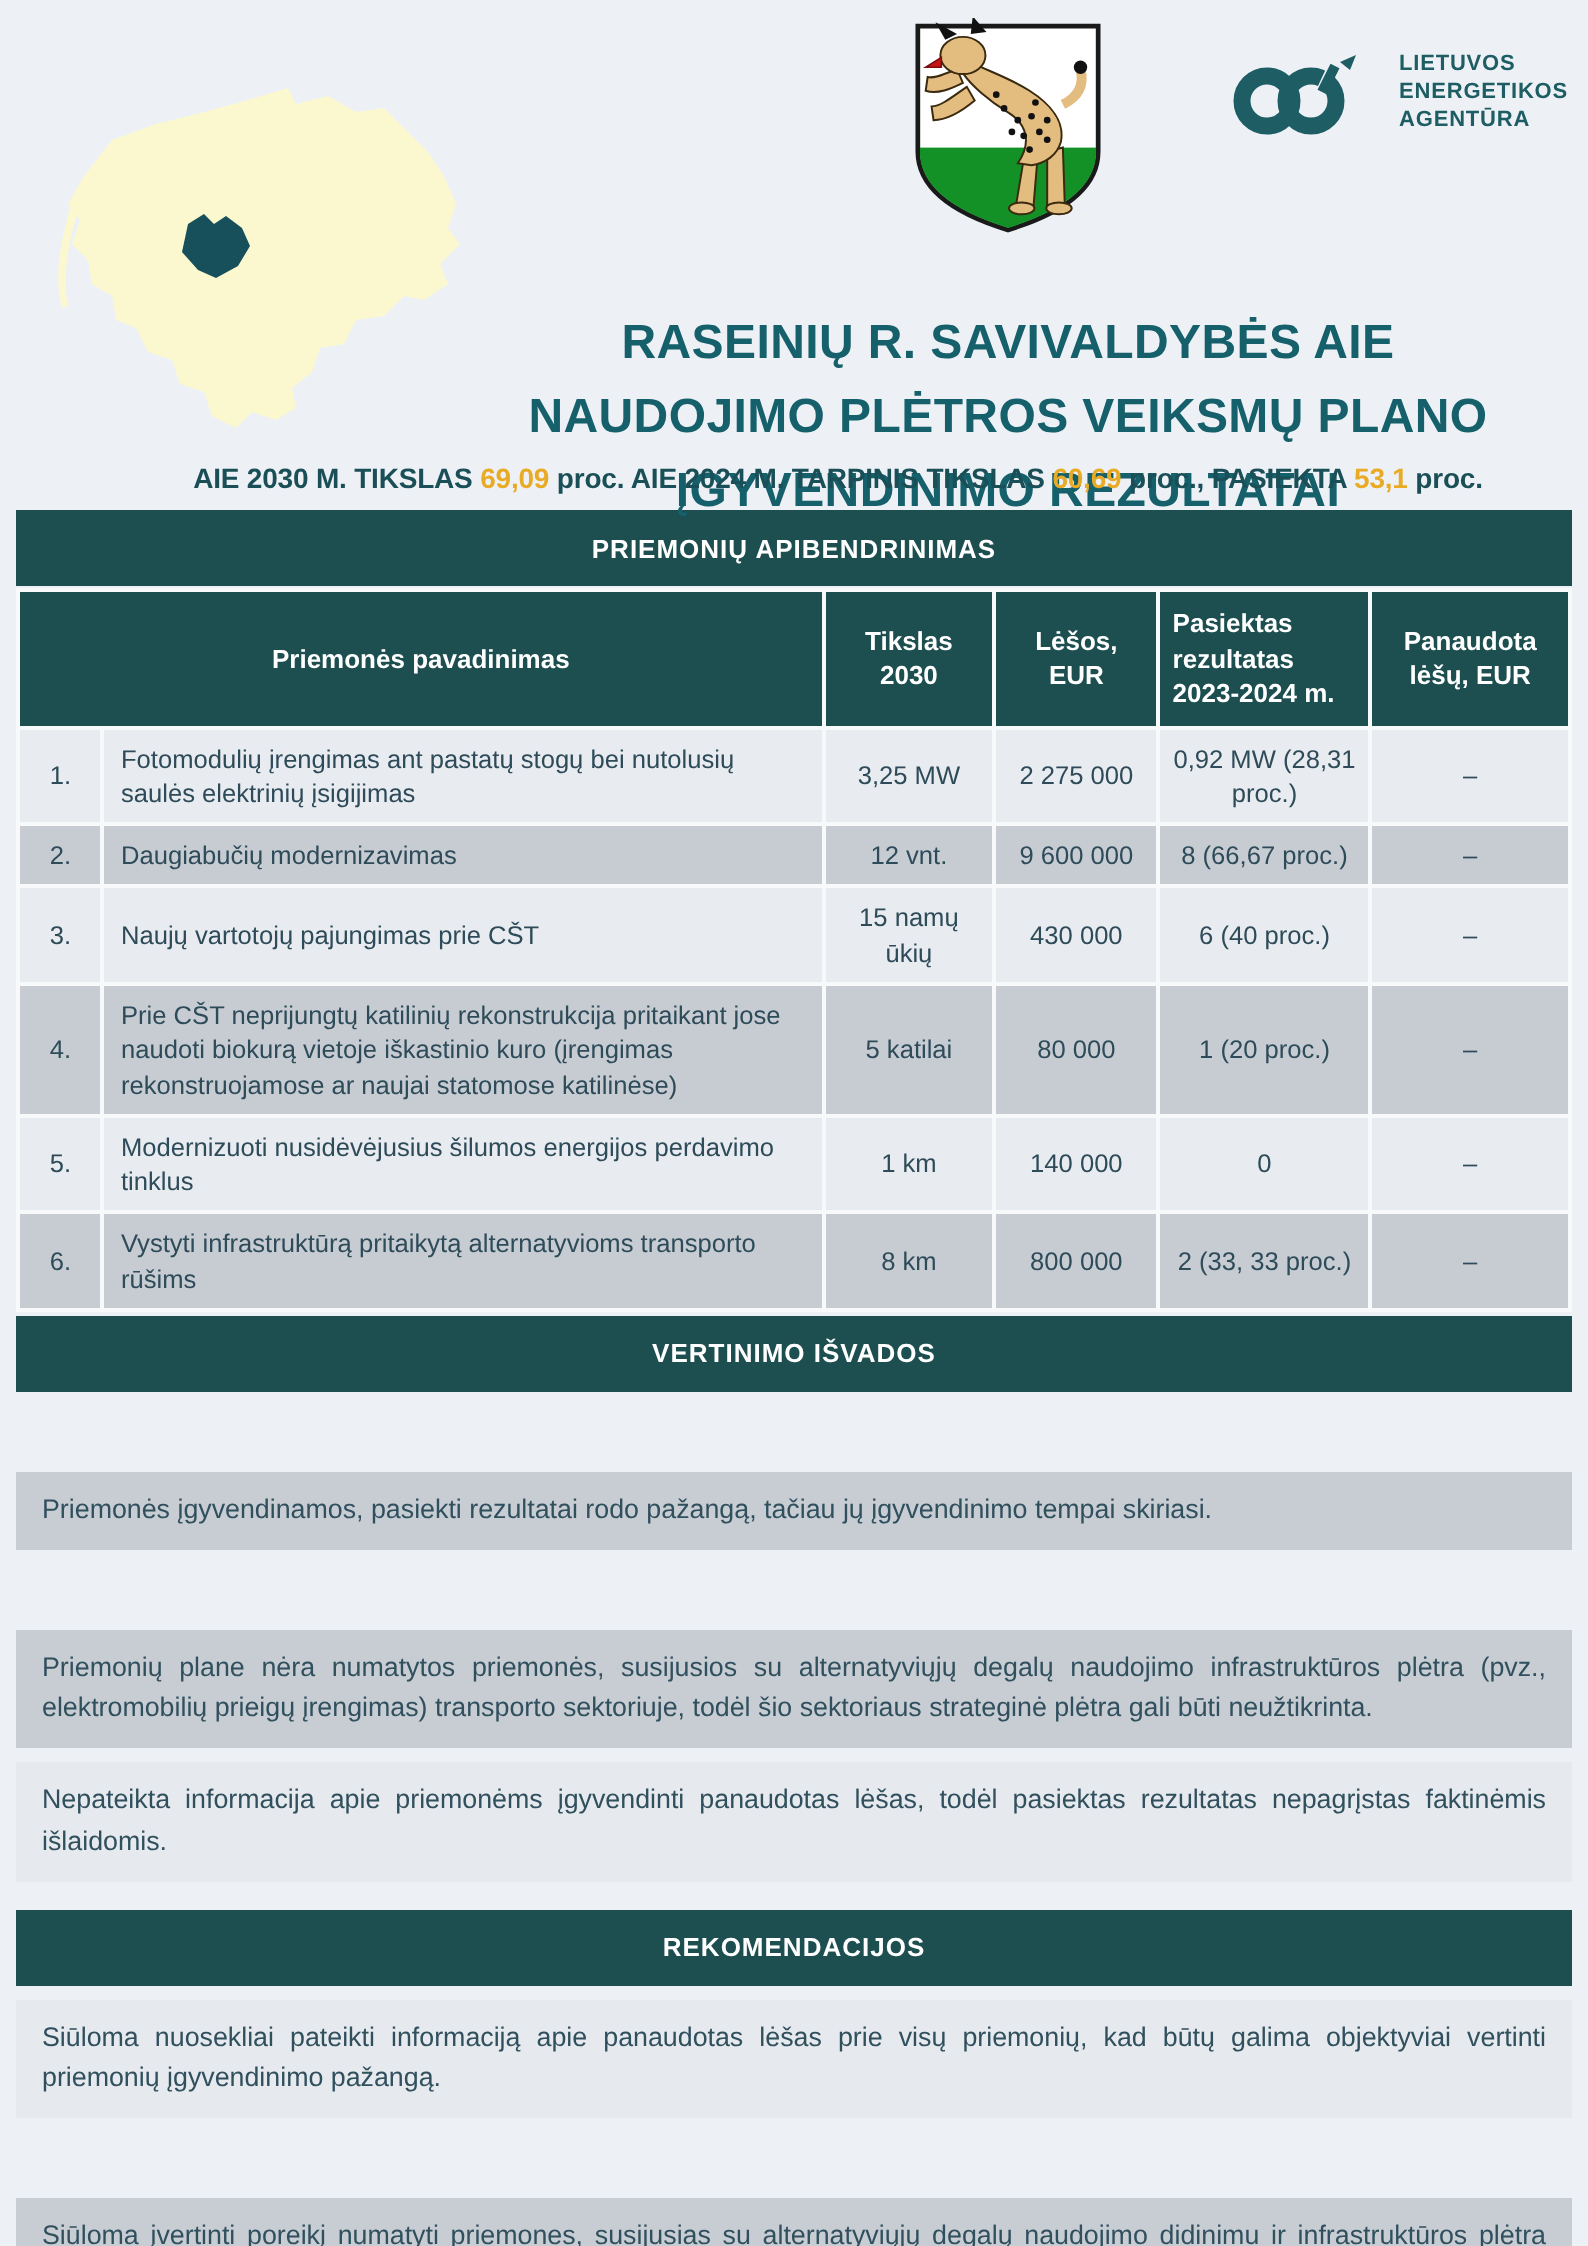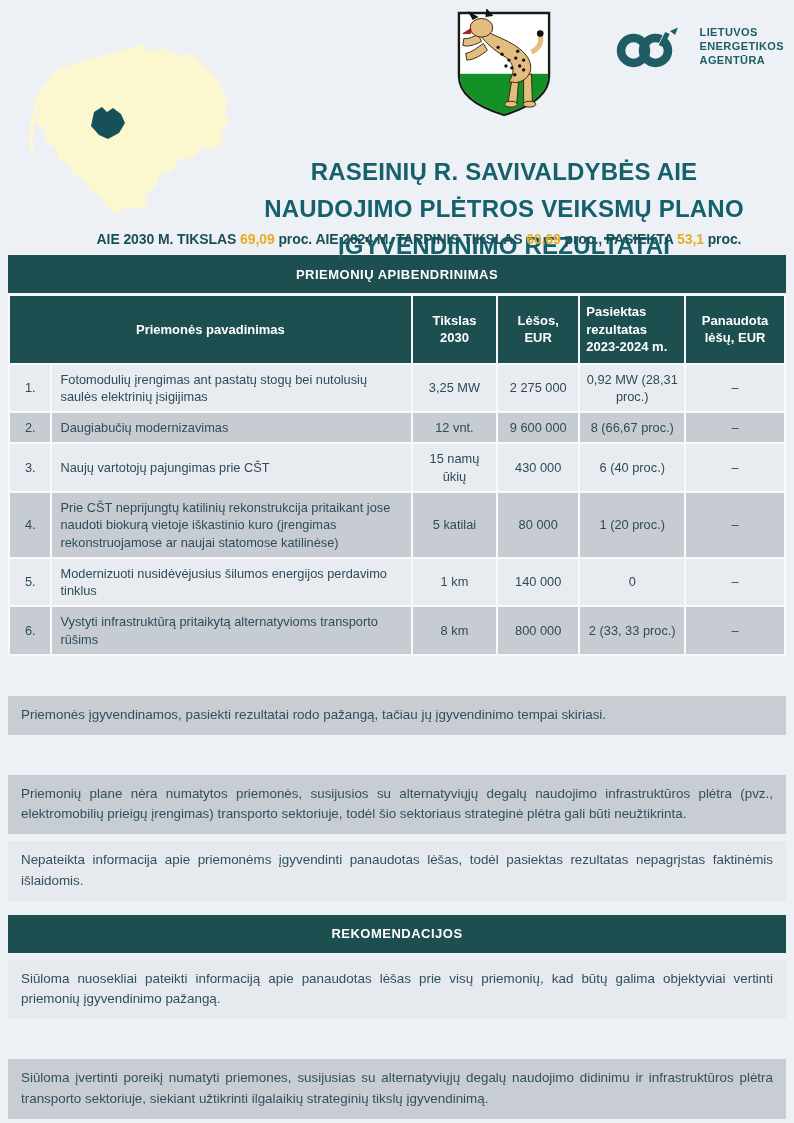--- a/index.html
+++ b/index.html
@@ -212,20 +212,21 @@
         <td>6.</td>
         <td class="name">Vystyti infrastruktūrą pritaikytą alternatyvioms transporto rūšims</td>
         <td>8 km</td>
         <td>800 000</td>
         <td>2 (33, 33 proc.)</td>
         <td>–</td>
       </tr>
         </tbody>
     </table>
 
+    <div class="band" style="margin-top:2px">VERTINIMO IŠVADOS</div>
     <div class="blocks" id="conclusions-blocks">
         <div class="block shade-dark">Priemonės įgyvendinamos, pasiekti rezultatai rodo pažangą, tačiau jų įgyvendinimo tempai skiriasi.</div>
         <div class="block shade-dark">Priemonių plane nėra numatytos priemonės, susijusios su alternatyviųjų degalų naudojimo infrastruktūros plėtra (pvz., elektromobilių prieigų įrengimas) transporto sektoriuje, todėl šio sektoriaus strateginė plėtra gali būti neužtikrinta.</div>
         <div class="block shade-light">Nepateikta informacija apie priemonėms įgyvendinti panaudotas lėšas, todėl pasiektas rezultatas nepagrįstas faktinėmis išlaidomis.</div>
       </div>
 
     <div class="band gap-top">REKOMENDACIJOS</div>
     <div class="blocks" id="recommendations-blocks">
         <div class="block shade-light">Siūloma nuosekliai pateikti informaciją apie panaudotas lėšas prie visų priemonių, kad būtų galima objektyviai vertinti priemonių įgyvendinimo pažangą.</div>
         <div class="block shade-dark">Siūloma įvertinti poreikį numatyti priemones, susijusias su alternatyviųjų degalų naudojimo didinimu ir infrastruktūros plėtra transporto sektoriuje, siekiant užtikrinti ilgalaikių strateginių tikslų įgyvendinimą.</div>

